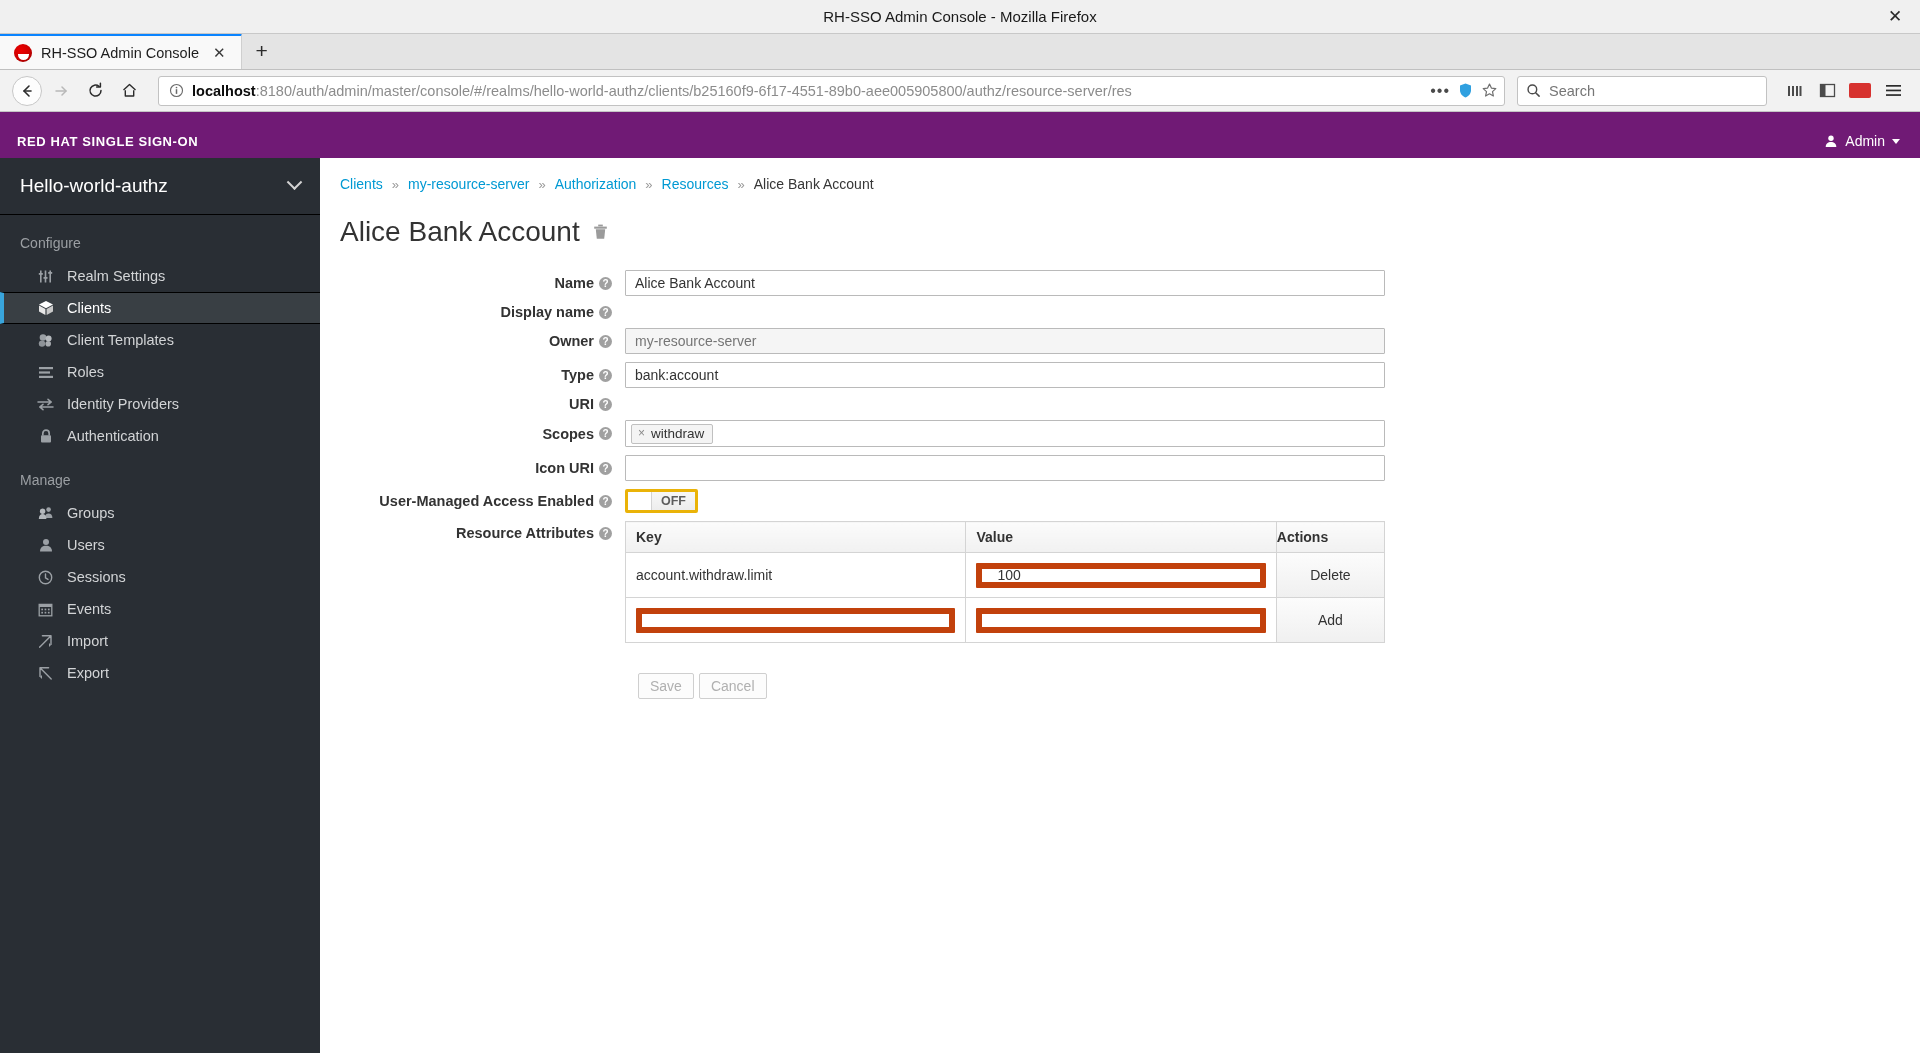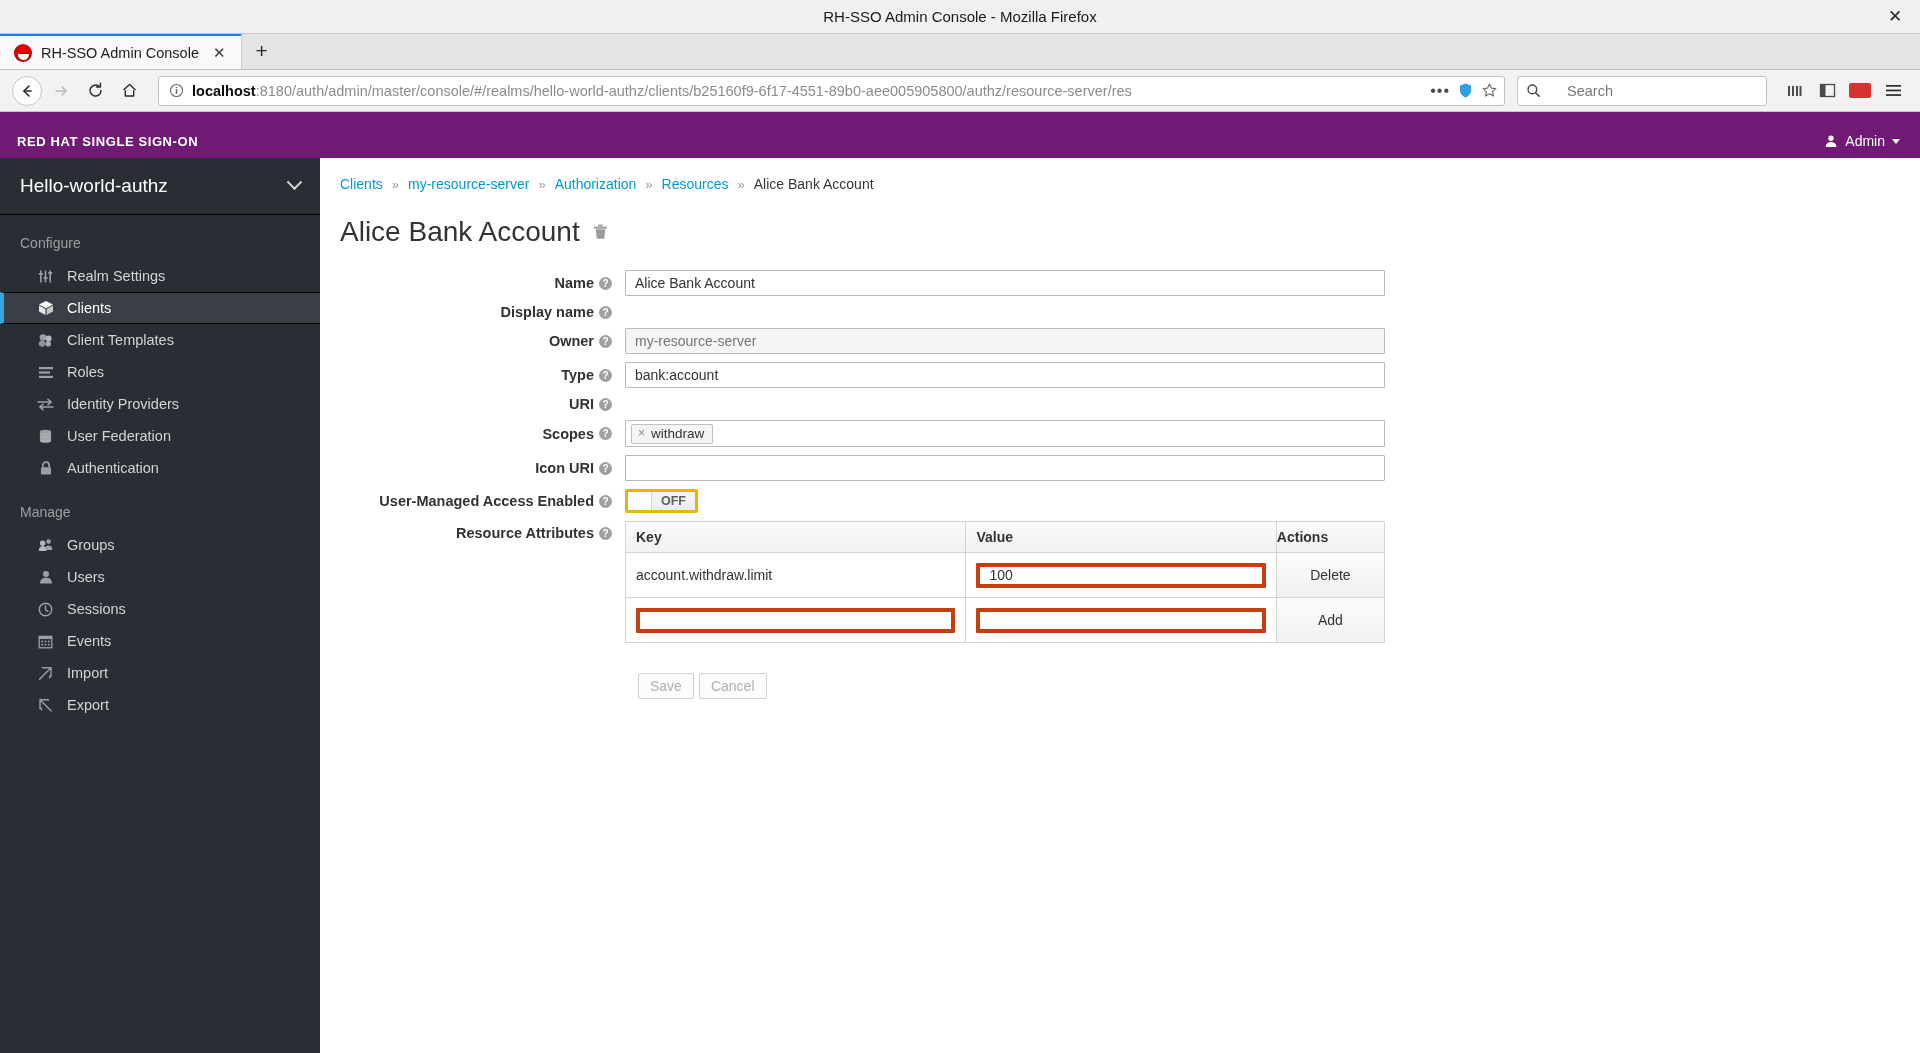--- a/index.html
+++ b/index.html
@@ -82,21 +82,21 @@
     flex: 1; font-size: 14.5px; color: #8c8c8c; white-space: nowrap;
     overflow: hidden; min-width: 0;
   }
   .ff-url-text b { color: #0c0c0c; font-weight: 700; }
   .ff-url-icons { display: flex; align-items: center; gap: 7px; flex: none; }
   .ff-dots { font-size: 16px; color: #4a4a4a; letter-spacing: 1px; cursor: pointer; }
 
   .ff-searchbar {
     width: 250px; height: 30px; background: #ffffff;
     border: 1px solid #c2c2c2; border-radius: 3px;
-    display: flex; align-items: center; padding: 0 8px; gap: 26px; flex: none;
+    display: flex; align-items: center; padding: 0 8px; gap: 8px; flex: none;
   }
   .ff-search-ph { font-size: 14.5px; color: #767676; }
   .ff-rightbtns { display: flex; align-items: center; gap: 3px; margin-left: 8px; flex: none; }
   .ff-pocket { width: 22px; height: 15px; background: #d7322f; border-radius: 2px; }
 
   
   .app { display: flex; flex-direction: column; height: calc(1053px - 34px - 36px - 42px); }
 
   .masthead {
     height: 46px; background: #701a75;
@@ -219,22 +219,22 @@
     color: #333333; text-align: left; padding: 7px 10px; height: 30px;
   }
   .attr-table td {
     border: 1px solid #d4d4d4; padding: 5px 10px; font-size: 14px;
     color: #333333; vertical-align: middle; height: 32px;
   }
   .col-key { width: 340px; }
   .col-val { width: 310px; }
   .col-act { width: 108px; padding: 0 !important; text-align: center; }
   .cell-input {
-    width: 100%; height: 25px; border: 4px solid #c2410c; border-radius: 1px;
-    font-size: 14px; color: #333333; padding: 0 9px;
+    width: 100%; height: 25px; border: 6px solid #c2410c; border-radius: 1px;
+    font-size: 14px; color: #333333; padding: 0 15px;
     font-family: "Liberation Sans", sans-serif; background: #fff;
   }
   .act-btn {
     display: block; width: 100%; height: 44px; border: none;
     background: linear-gradient(to bottom, #fcfcfc, #f0f0f0);
     font-size: 14px; color: #333333; cursor: pointer;
     font-family: "Liberation Sans", sans-serif;
   }
 
   .btn-row { display: flex; gap: 5px; padding-top: 22px; }
@@ -419,34 +419,20 @@
         <div class="nav-item">
           <span class="nav-ico">
             <svg width="17" height="13" viewBox="0 0 17 13">
                 <path d="M1 4 H14 M11 1.3 L14.3 4 L11 6.7" stroke="#9ba0a5" stroke-width="1.5" fill="none" stroke-linecap="round" stroke-linejoin="round"></path>
                 <path d="M16 9 H3 M6 6.3 L2.7 9 L6 11.7" stroke="#9ba0a5" stroke-width="1.5" fill="none" stroke-linecap="round" stroke-linejoin="round"></path>
               </svg>
           </span>
           <span class="nav-label">Identity Providers</span>
         </div>
 
-        <div class="nav-item">
-          <span class="nav-ico">
-            <svg width="15" height="15" viewBox="0 0 15 15">
-                <ellipse cx="7.5" cy="2.6" rx="5.6" ry="1.9" fill="#9ba0a5"></ellipse>
-                <rect x="1.9" y="2.6" width="11.2" height="3" fill="#9ba0a5"></rect>
-                <ellipse cx="7.5" cy="5.8" rx="5.6" ry="1.9" fill="#adb1b5"></ellipse>
-                <rect x="1.9" y="5.9" width="11.2" height="3" fill="#9ba0a5"></rect>
-                <ellipse cx="7.5" cy="9" rx="5.6" ry="1.9" fill="#adb1b5"></ellipse>
-                <rect x="1.9" y="9.1" width="11.2" height="2.8" fill="#9ba0a5"></rect>
-                <ellipse cx="7.5" cy="11.9" rx="5.6" ry="1.9" fill="#adb1b5"></ellipse>
-              </svg>
-          </span>
-          <span class="nav-label">User Federation</span>
-        </div>
 
         <div class="nav-item">
           <span class="nav-ico">
             <svg width="14" height="15" viewBox="0 0 14 15">
                 <path d="M3.8 6.5 V4.4 A3.2 3.2 0 0 1 10.2 4.4 V6.5" stroke="#9ba0a5" stroke-width="1.7" fill="none"></path>
                 <rect x="2" y="6.3" width="10" height="7.3" rx="1" fill="#9ba0a5"></rect>
               </svg>
           </span>
           <span class="nav-label">Authentication</span>
         </div>

